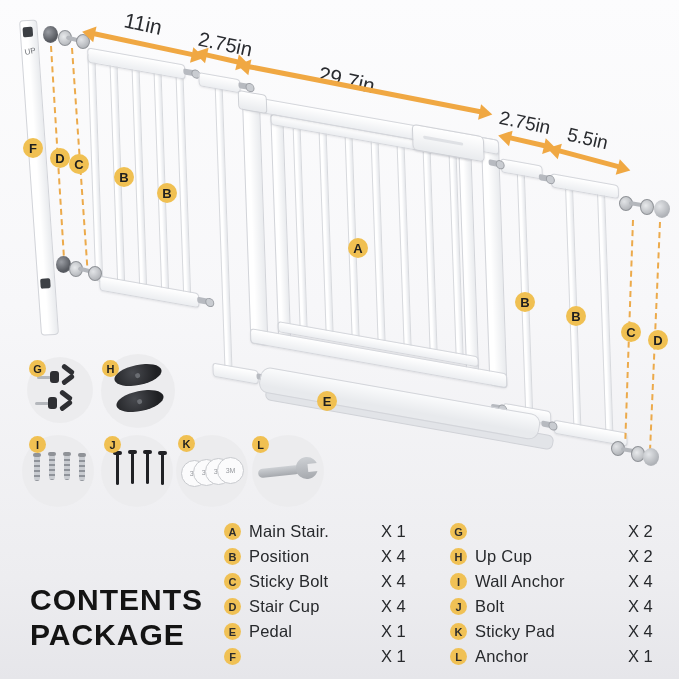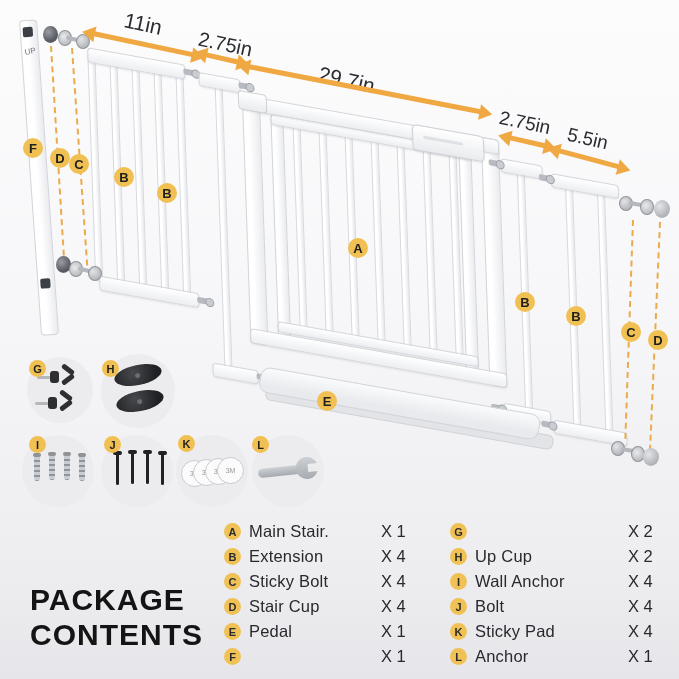--- a/index.html
+++ b/index.html
@@ -269,33 +269,33 @@
   </div>
 
   <div class="tag sm" style="left:29px;top:360px;">G</div>
   <div class="tag sm" style="left:102px;top:360px;">H</div>
   <div class="tag sm" style="left:29px;top:436px;">I</div>
   <div class="tag sm" style="left:104px;top:436px;">J</div>
   <div class="tag sm" style="left:178px;top:435px;">K</div>
   <div class="tag sm" style="left:252px;top:436px;">L</div>
 
   <div class="pkg-title">
+    <div>CONTENTS</div>
     <div>PACKAGE</div>
-    <div>CONTENTS</div>
   </div>
 
   <div class="col colL" style="left:224px;top:519px;">
     <div class="row">
         <span class="dot">A</span>
         <span class="nm">Main Stair.</span>
         <span class="qty">X 1</span>
       </div>
     <div class="row">
         <span class="dot">B</span>
-        <span class="nm">Extension</span>
+        <span class="nm">Position</span>
         <span class="qty">X 4</span>
       </div>
     <div class="row">
         <span class="dot">C</span>
         <span class="nm">Sticky Bolt</span>
         <span class="qty">X 4</span>
       </div>
     <div class="row">
         <span class="dot">D</span>
         <span class="nm">Stair Cup</span>

